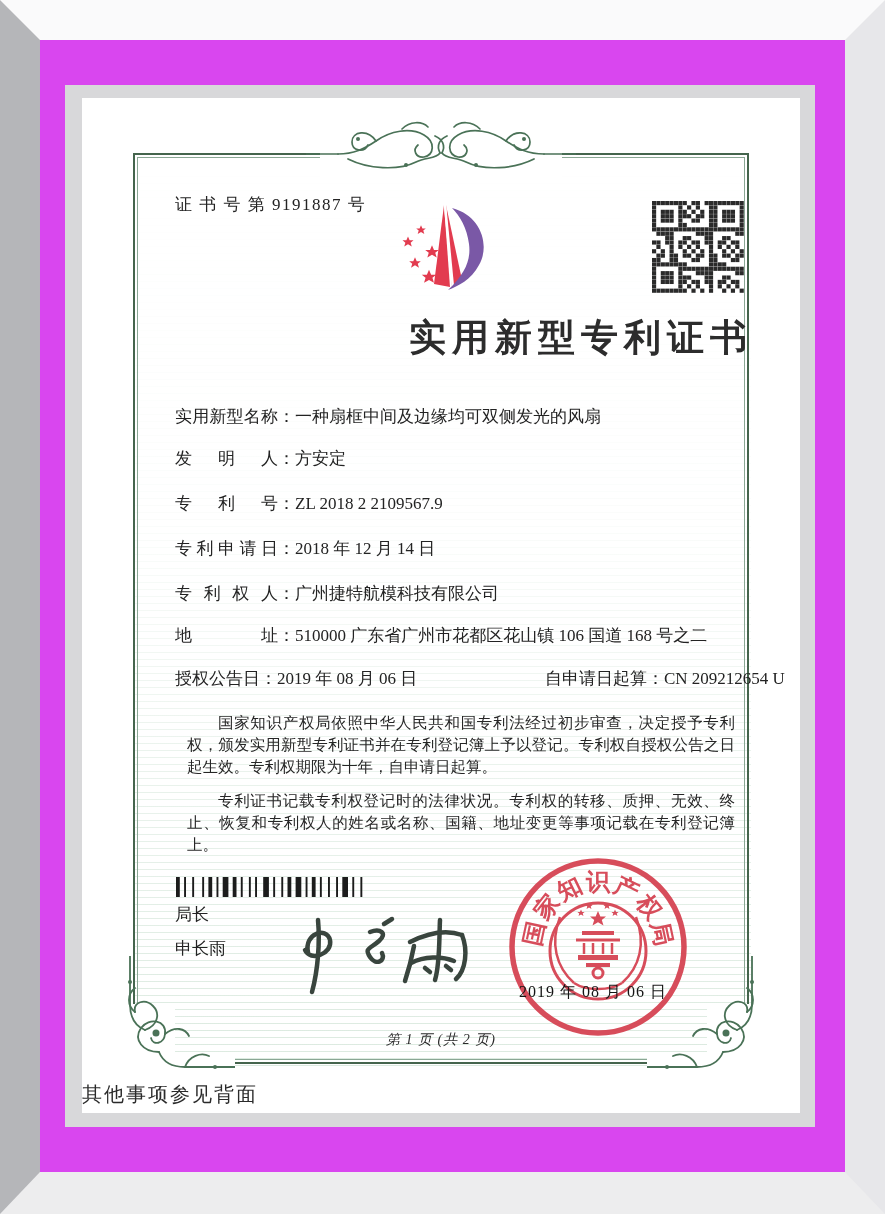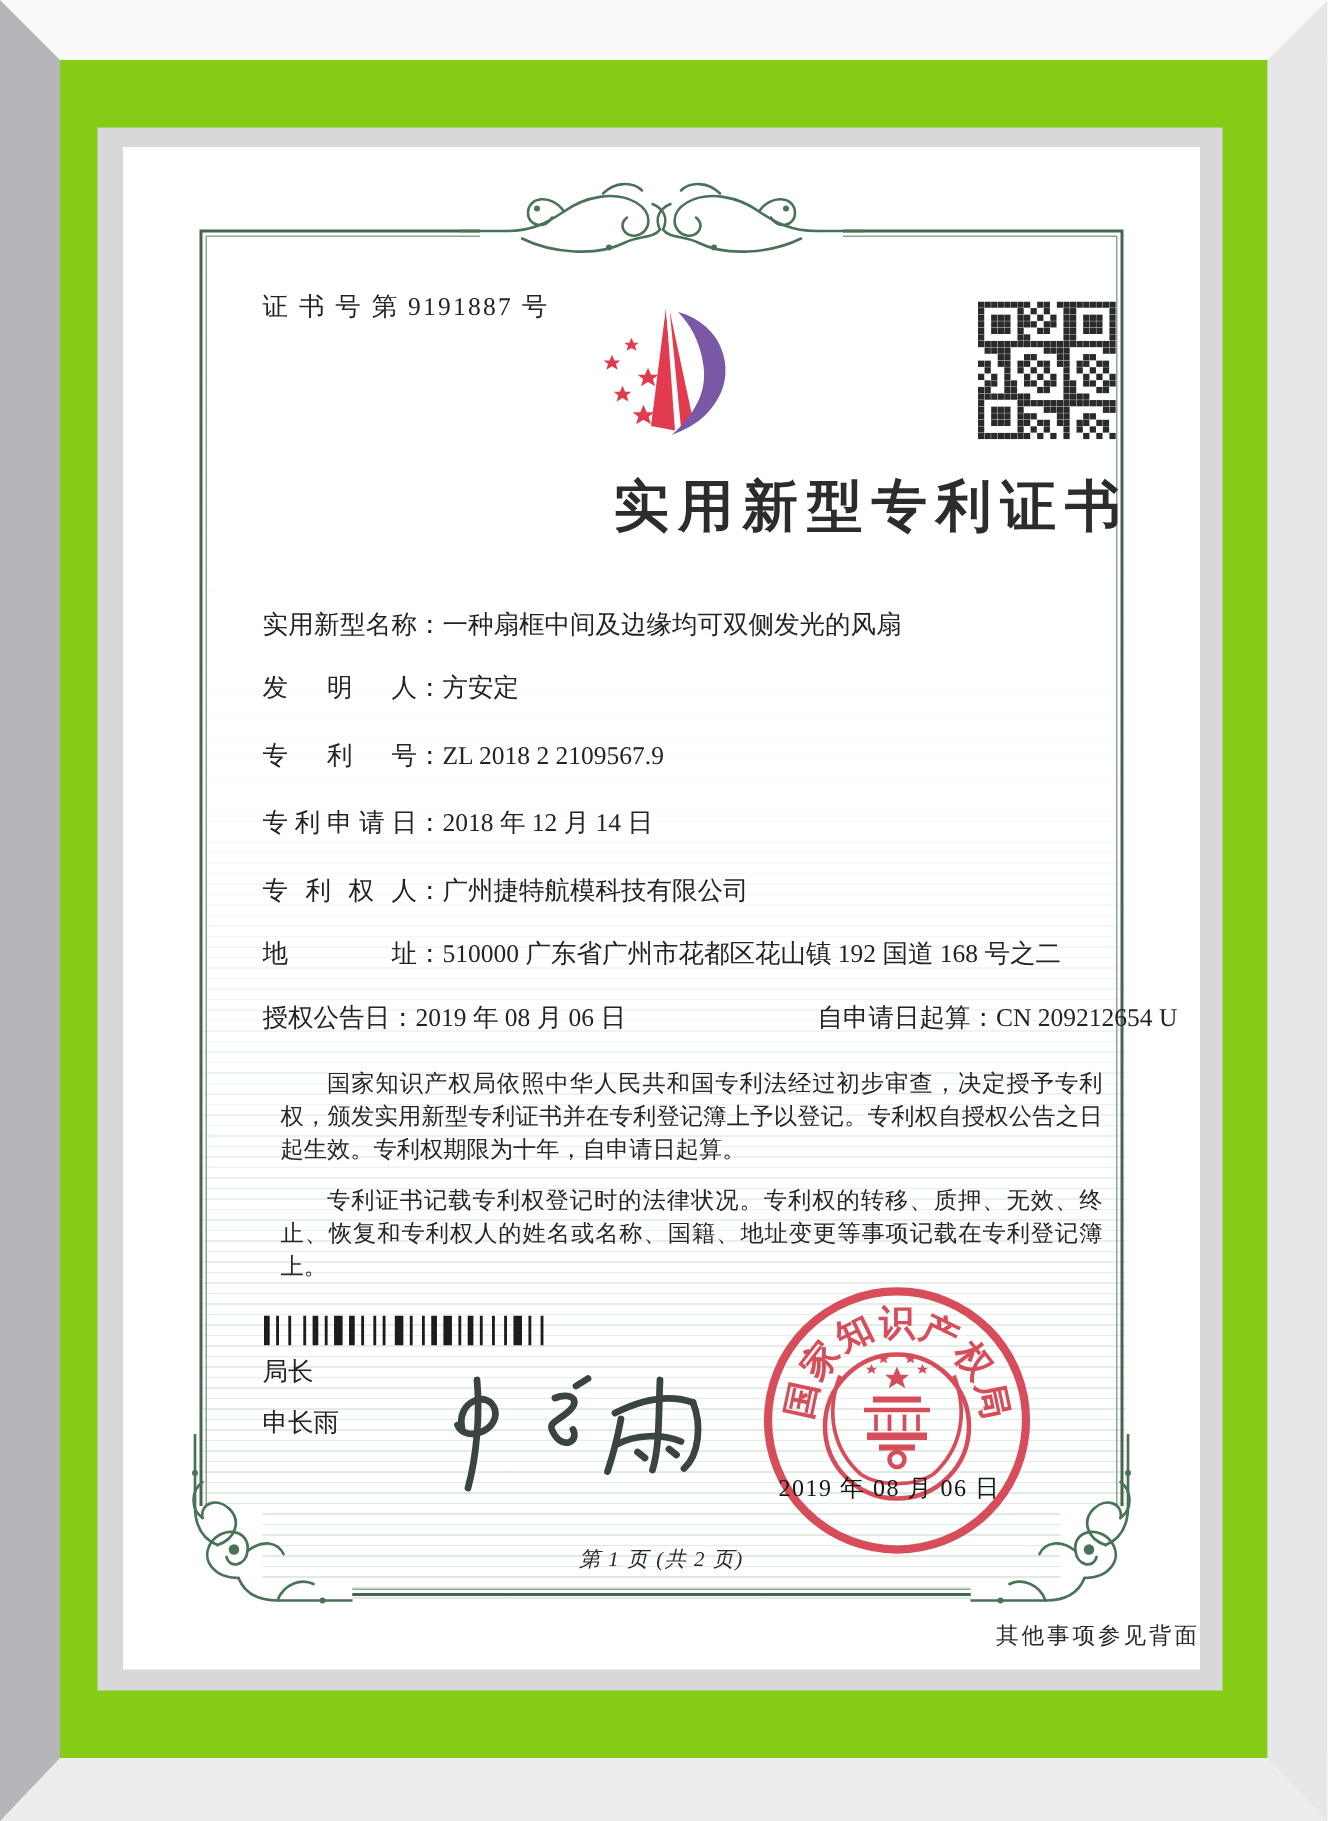--- a/index.html
+++ b/index.html
@@ -5,21 +5,21 @@
   html,body{margin:0;padding:0;background:#ffffff;}
   body{width:885px;height:1214px;font-family:"Liberation Serif","DejaVu Serif",serif;}
   .scene{position:relative;width:885px;height:1214px;overflow:hidden;}
 
   
   .bevel{position:absolute;inset:0;box-sizing:border-box;
     border-left:40px solid #b5b6b9;
     border-top:40px solid #fafafb;
     border-right:40px solid #e7e7ea;
     border-bottom:42px solid #ededee;}
-  .mat{width:100%;height:100%;background:#84cc16;box-sizing:border-box;
+  .mat{width:100%;height:100%;background:#d946ef;box-sizing:border-box;
     padding:45px 30px 45px 25px;}
   .opening{width:100%;height:100%;background:#d8d8da;box-sizing:border-box;
     padding:13px 15px 14px 17px;}
   .paper{width:100%;height:100%;background:#ffffff;position:relative;}
 
   
   .guilloche{position:absolute;left:53px;top:57px;right:49px;bottom:47px;z-index:0;
     background:repeating-linear-gradient(to bottom,rgba(118,174,134,.30) 0 1px,transparent 1px 7px);
     -webkit-mask-image:linear-gradient(to bottom,rgba(0,0,0,0) 0%,rgba(0,0,0,.10) 40%,rgba(0,0,0,.5) 66%,rgba(0,0,0,.85) 100%);
     mask-image:linear-gradient(to bottom,rgba(0,0,0,0) 0%,rgba(0,0,0,.10) 40%,rgba(0,0,0,.5) 66%,rgba(0,0,0,.85) 100%);}
@@ -47,21 +47,21 @@
   .grant2{position:absolute;left:370px;top:0;white-space:nowrap;}
   .paras{left:93px;width:572px;top:602px;font-size:15.5px;line-height:22px;text-align:justify;color:#262626;}
   .paras p{margin:12px;text-indent:2em;}
   .barcode{left:93px;top:779px;width:200px;height:20px;}
   .signer{left:93px;top:800px;font-size:17px;line-height:34px;}
   .signature{left:196px;top:810px;width:215px;height:92px;z-index:3;}
   .seal{left:424px;top:757px;width:184px;height:184px;z-index:3;opacity:.93;}
   .seal-char{font:bold 24px "Liberation Serif","DejaVu Serif",serif;fill:#d5404f;}
   .seal-date{left:437px;top:884px;font-size:16px;letter-spacing:1px;color:#151515;z-index:4;white-space:nowrap;}
   .page-note{left:51px;width:616px;top:933px;text-align:center;font-size:14px;letter-spacing:1px;color:#2a2a2a;font-style:italic;}
-  .back-note{left:0;width:100%;top:983px;text-align:right;font-size:15px;letter-spacing:2px;color:#2a2a2a;}
+  .back-note{left:0;width:100%;top:983px;text-align:left;font-size:20px;letter-spacing:2px;color:#2a2a2a;}
 </style>
 </head>
 <body>
 
 <div class="scene">
  <div class="bevel">
   <div class="mat">
    <div class="opening">
     <div class="paper">
 
@@ -406,21 +406,21 @@
       <div class="abs frow r3">
         <span class="flabel">专利号</span><span>：</span><span>ZL 2018 2 2109567.9</span>
       </div>
       <div class="abs frow r4">
         <span class="flabel">专利申请日</span><span>：</span><span>2018 年 12 月 14 日</span>
       </div>
       <div class="abs frow r5">
         <span class="flabel">专利权人</span><span>：</span><span>广州捷特航模科技有限公司</span>
       </div>
       <div class="abs frow r6">
-        <span class="flabel">地址</span><span>：</span><span>510000 广东省广州市花都区花山镇 192 国道 168 号之二</span>
+        <span class="flabel">地址</span><span>：</span><span>510000 广东省广州市花都区花山镇 106 国道 168 号之二</span>
       </div>
       <div class="abs frow r7">
         <span>授权公告日</span><span>：</span><span>2019 年 08 月 06 日</span>
         <span class="grant2"><span>自申请日起算</span><span>：</span><span>CN 209212654 U</span></span>
       </div>
 
       <div class="abs paras">
         <p>国家知识产权局依照中华人民共和国专利法经过初步审查，决定授予专利权，颁发实用新型专利证书并在专利登记簿上予以登记。专利权自授权公告之日起生效。专利权期限为十年，自申请日起算。</p>
         <p>专利证书记载专利权登记时的法律状况。专利权的转移、质押、无效、终止、恢复和专利权人的姓名或名称、国籍、地址变更等事项记载在专利登记簿上。</p>
       </div>

